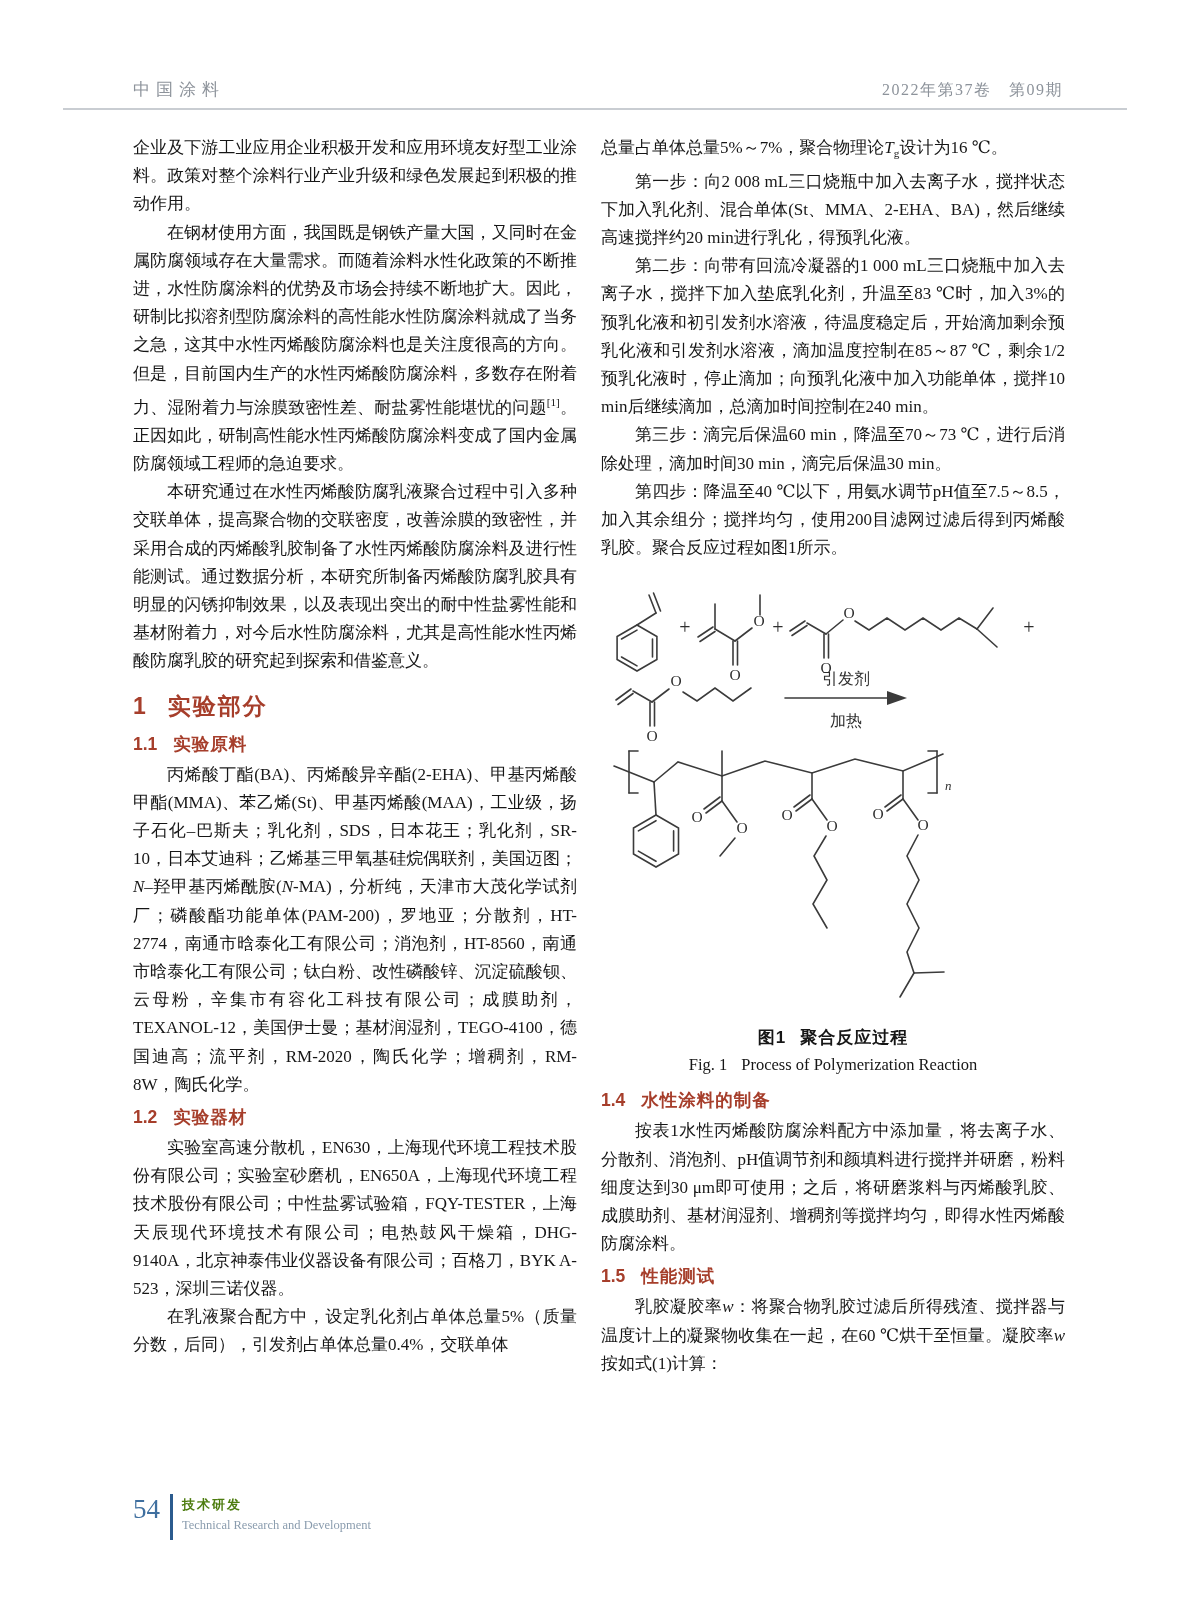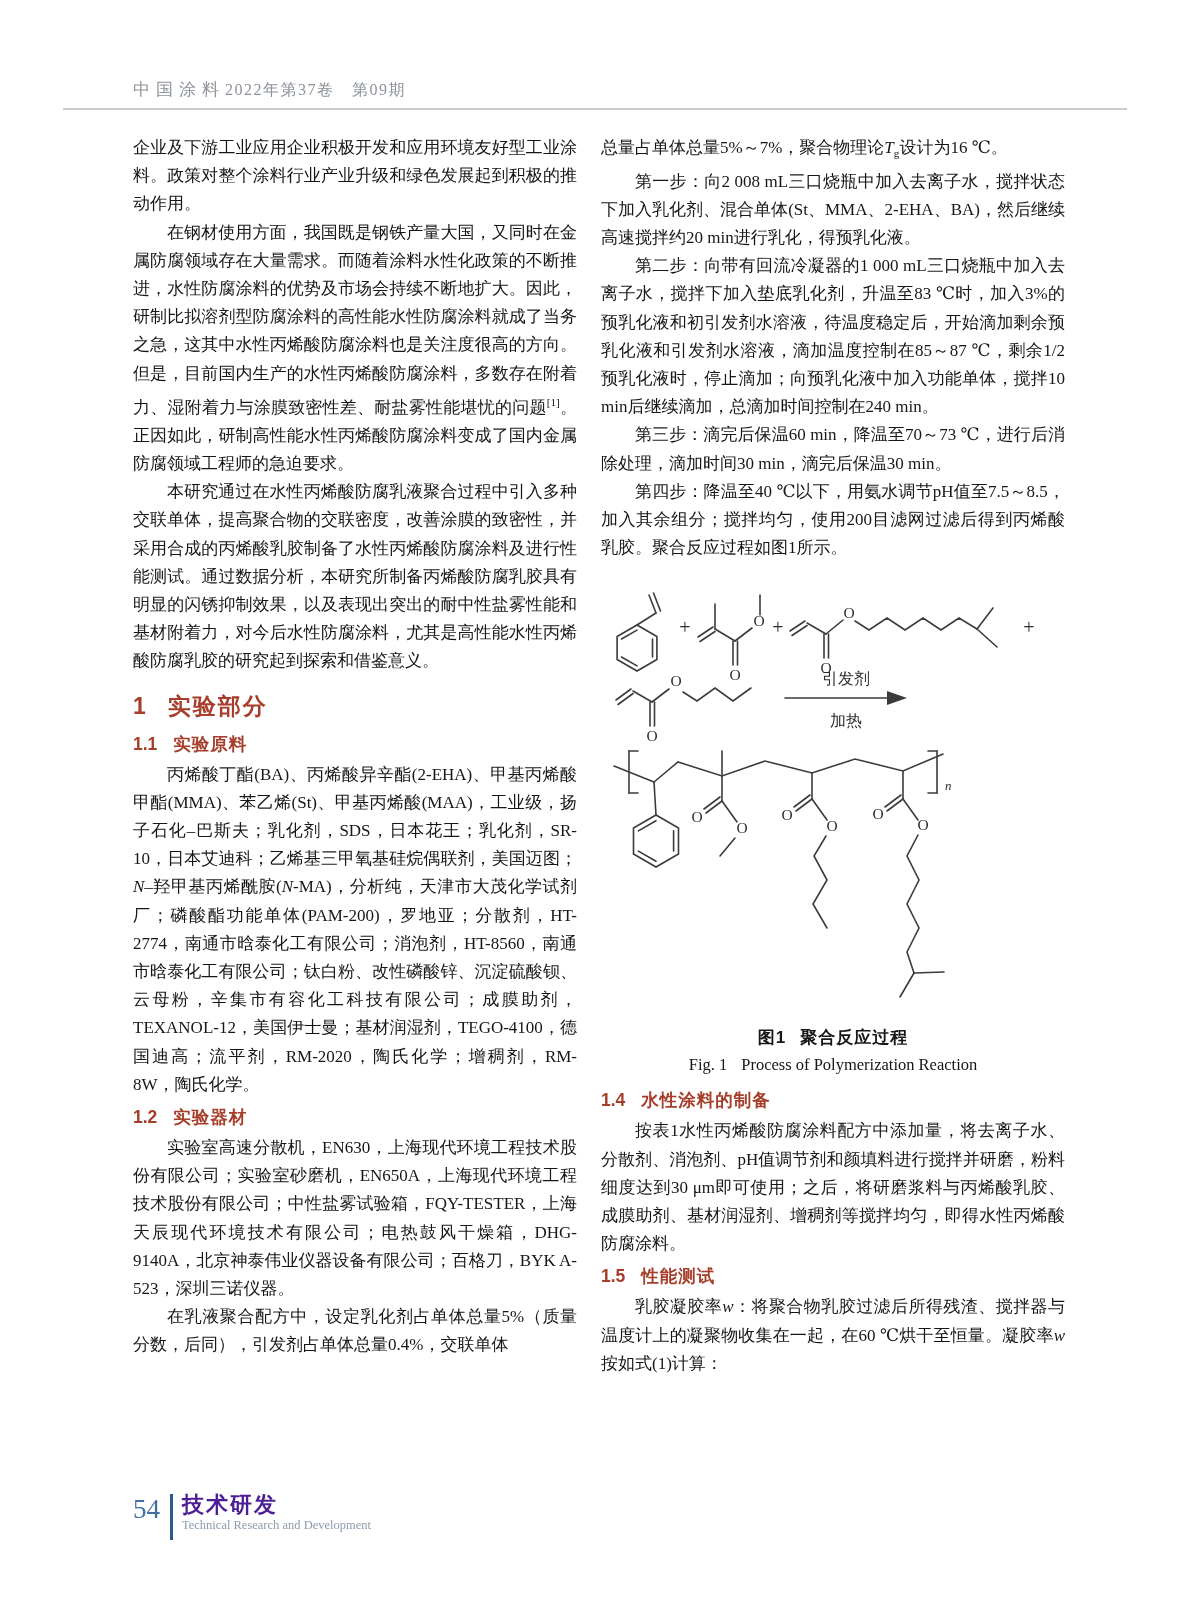--- a/index.html
+++ b/index.html
@@ -1,20 +1,20 @@
 <!DOCTYPE html>
 <html lang="zh"><head>
 <meta charset="utf-8">
 <style>
   html,body{margin:0;padding:0;background:#fff;}
   .page{position:relative;width:1187px;height:1600px;background:#ffffff;overflow:hidden;
         font-family:"Liberation Serif","DejaVu Serif",serif;color:#161616;}
   
   .hdr{position:absolute;top:78px;left:133px;right:124px;display:flex;
-       align-items:flex-end;color:#8d939b;}
+       justify-content:space-between;align-items:flex-end;color:#8d939b;}
   .hdr .jn{font-size:17px;letter-spacing:6px;}
   .hdr .iss{font-size:16px;letter-spacing:1.5px;}
   .hdr-rule{position:absolute;top:108px;left:63px;right:60px;height:2px;background:#c9cdd2;}
   
   .cols{position:absolute;top:134px;left:133px;width:932px;display:flex;gap:24px;justify-content:center;}
   .col-l{width:444px;}
   .col-r{width:464px;}
   p.para{margin:0;font-size:17px;line-height:28.2px;text-align:justify;text-justify:inter-ideograph;}
   p.ind{text-indent:2em;}
   sup{font-size:66%;}
@@ -32,21 +32,21 @@
   .figtxt{fill:#2e2e2e;font-family:"Liberation Serif","DejaVu Serif",serif;}
   .cap{text-align:center;margin:2px 0 10px;line-height:27px;}
   .cap-cn{font-family:"Liberation Sans","DejaVu Sans",sans-serif;font-weight:bold;font-size:17px;letter-spacing:1px;}
   .cap-en{font-family:"Liberation Serif","DejaVu Serif",serif;font-weight:normal;font-size:16.5px;}
   .capsp{display:inline-block;width:14px;}
   
   .ftr{position:absolute;left:133px;top:1494px;display:flex;align-items:flex-start;}
   .ftr .pg{font-size:27px;color:#3f6f9f;margin-right:10px;}
   .ftr .bar{width:3px;height:46px;background:#2b5b8e;margin-right:9px;}
   .ftr .sec-cn{font-family:"Liberation Sans","DejaVu Sans",sans-serif;font-weight:bold;
-               font-size:22px;color:#4c1d95;letter-spacing:2px;line-height:22px;}
+               font-size:13px;color:#4d7c0f;letter-spacing:2px;line-height:22px;}
   .ftr .sec-en{font-size:12.5px;color:#8a9cae;line-height:18px;}
 </style>
 </head>
 <body>
 
 <div class="page">
 
   <div class="hdr">
     <span class="jn">中国涂料</span>
     <span class="iss">2022年第37卷　第09期</span>

